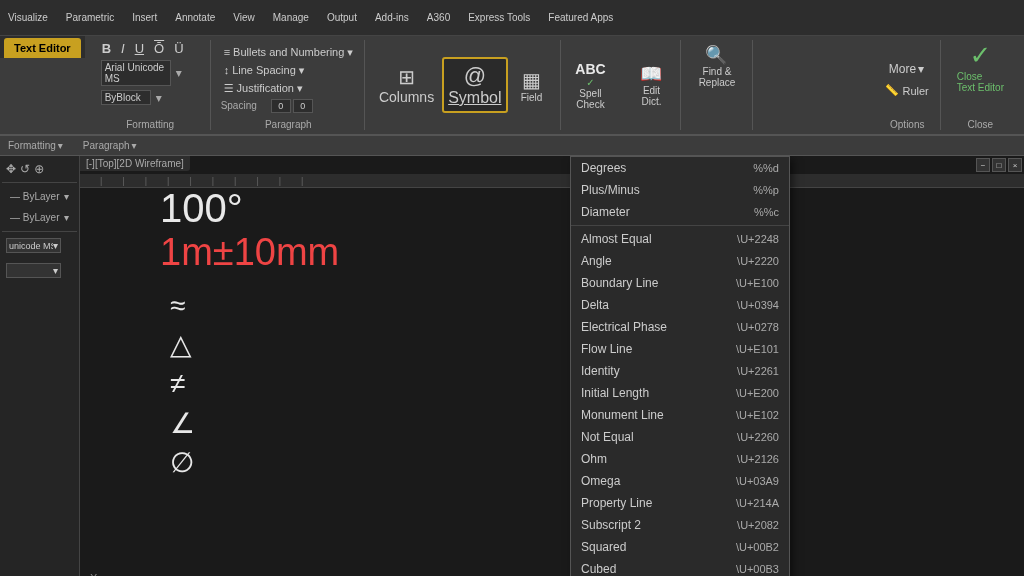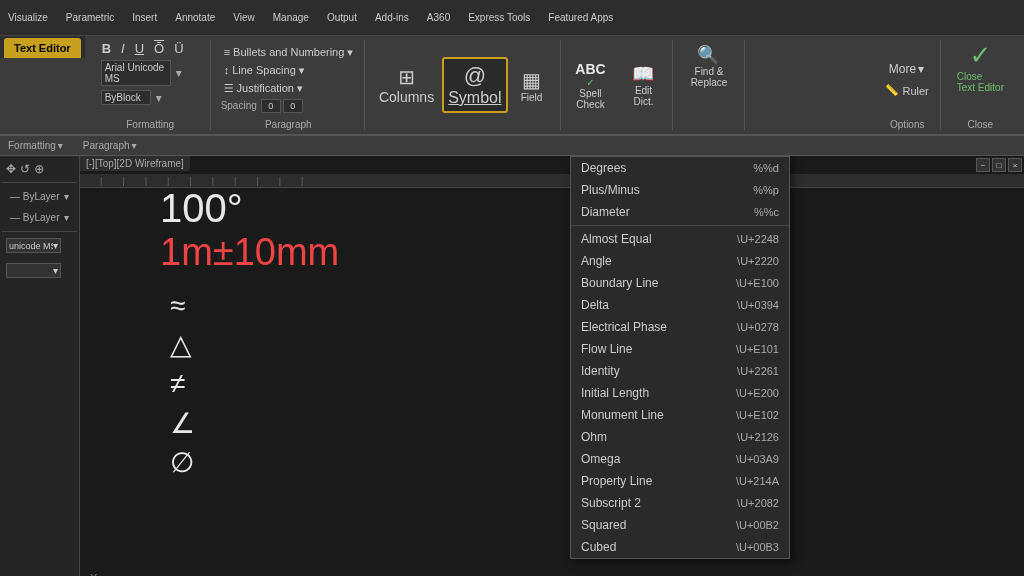--- a/index.html
+++ b/index.html
@@ -417,21 +417,21 @@
         <div class="ribbon-btn-small">
           <span>↕</span>
           <span>Line Spacing</span>
           <span>▾</span>
         </div>
         <div class="ribbon-btn-small">
           <span>☰</span>
           <span>Justification</span>
           <span>▾</span>
         </div>
-        <div style="display:flex;align-items:center;gap:4px;">
+        <div style="display:flex;align-items:center;gap:14px;">
           <span style="font-size:10px;color:#aaa;">Spacing</span>
           <div style="display:flex;align-items:center;gap:2px;">
             <div style="width:20px;height:14px;background:#2d2d2d;border:1px solid #555;display:flex;align-items:center;justify-content:center;font-size:9px;cursor:pointer;">0</div>
             <div style="width:20px;height:14px;background:#2d2d2d;border:1px solid #555;display:flex;align-items:center;justify-content:center;font-size:9px;cursor:pointer;">0</div>
           </div>
         </div>
       </div>
       <div class="ribbon-group-label">Paragraph</div>
     </div>
 
@@ -449,21 +449,21 @@
         </div>
       </div>
       <div style="display:flex;flex-direction:column;align-items:center;gap:2px;">
         <div class="ribbon-btn">
           <span style="font-size:20px;">▦</span>
           <span style="font-size:10px;">Field</span>
         </div>
       </div>
     </div>
 
-    <div class="ribbon-group" style="min-width:90px;flex-direction:row;align-items:center;gap:13px;">
+    <div class="ribbon-group" style="min-width:90px;flex-direction:row;align-items:center;gap:21px;">
       <div class="ribbon-btn">
         <span style="font-size:14px;font-weight:bold;color:#e8e8e8;">ABC</span>
         <span style="color:#6cbf6c;font-size:10px;">✓</span>
         <span style="font-size:10px;">Spell<br>Check</span>
       </div>
       <div class="ribbon-btn">
         <span style="font-size:18px;">📖</span>
         <span style="font-size:10px;">Edit<br>Dict.</span>
       </div>
     </div>
@@ -633,20 +633,24 @@
       </div>
       <div class="dropdown-menu-item">
         <span>Initial Length</span>
         <span class="shortcut">\U+E200</span>
       </div>
       <div class="dropdown-menu-item">
         <span>Monument Line</span>
         <span class="shortcut">\U+E102</span>
       </div>
       <div class="dropdown-menu-item">
+        <span>Not Equal</span>
+        <span class="shortcut">\U+2260</span>
+      </div>
+      <div class="dropdown-menu-item">
         <span>Ohm</span>
         <span class="shortcut">\U+2126</span>
       </div>
       <div class="dropdown-menu-item">
         <span>Omega</span>
         <span class="shortcut">\U+03A9</span>
       </div>
       <div class="dropdown-menu-item">
         <span>Property Line</span>
         <span class="shortcut">\U+214A</span>

